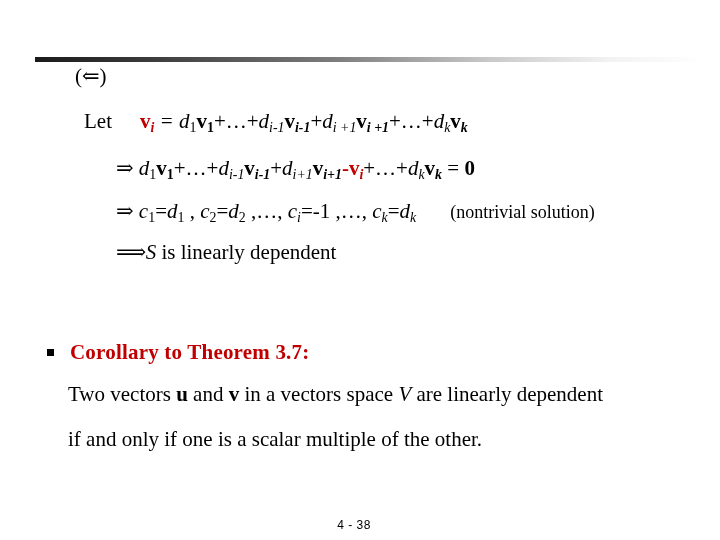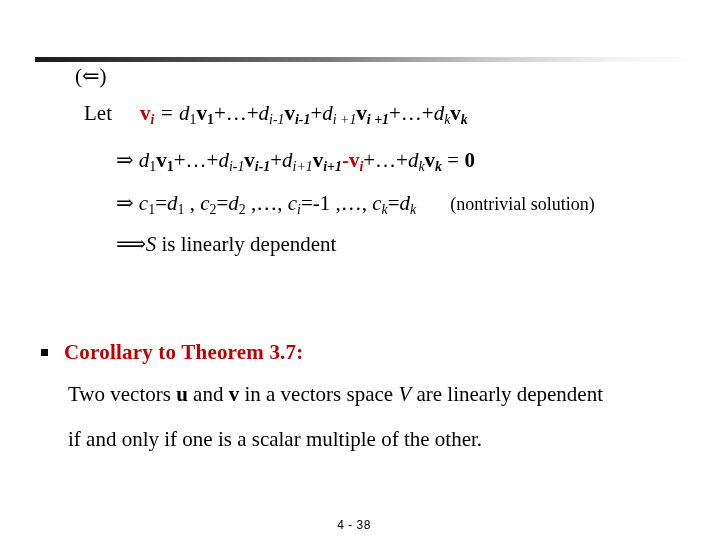--- a/index.html
+++ b/index.html
@@ -40,21 +40,21 @@
     width: 720px;
   }
 
   .line {
     font-size: 21px;
     line-height: 1.18;
     white-space: nowrap;
   }
 
   .l-case      { margin-left: 75px;  margin-top: 2px; }
-  .l-let       { margin-left: 84px;  margin-top: 12px; }
+  .l-let       { margin-left: 84px;  margin-top: 20px; }
   .l-imp1      { margin-left: 116px; margin-top: 20px; }
   .l-imp2      { margin-left: 116px; margin-top: 16px; }
   .l-imp3      { margin-left: 116px; margin-top: 14px; }
 
   .let-label {
     font-family: "Liberation Serif", "DejaVu Serif", serif;
     font-size: 21px;
   }
   .gap-let { display: inline-block; width: 28px; }
   .gap-sol { display: inline-block; width: 34px; }
@@ -74,21 +74,21 @@
     font-style: normal;
   }
   .arrow { font-style: normal; }
   .bigarrow { font-style: normal; letter-spacing: -0.02em; }
   .paren-note { font-style: normal; font-size: 18px; }
   .zero { font-weight: bold; font-style: normal; }
 
   
   .corollary-row {
     position: absolute;
-    left: 10px;
+    left: 16px;
     top: 340px;
     width: 645px;
     display: flex;
     align-items: center;
   }
   .bullet-square {
     width: 7px;
     height: 7px;
     background: #000000;
     margin-left: 31px;

